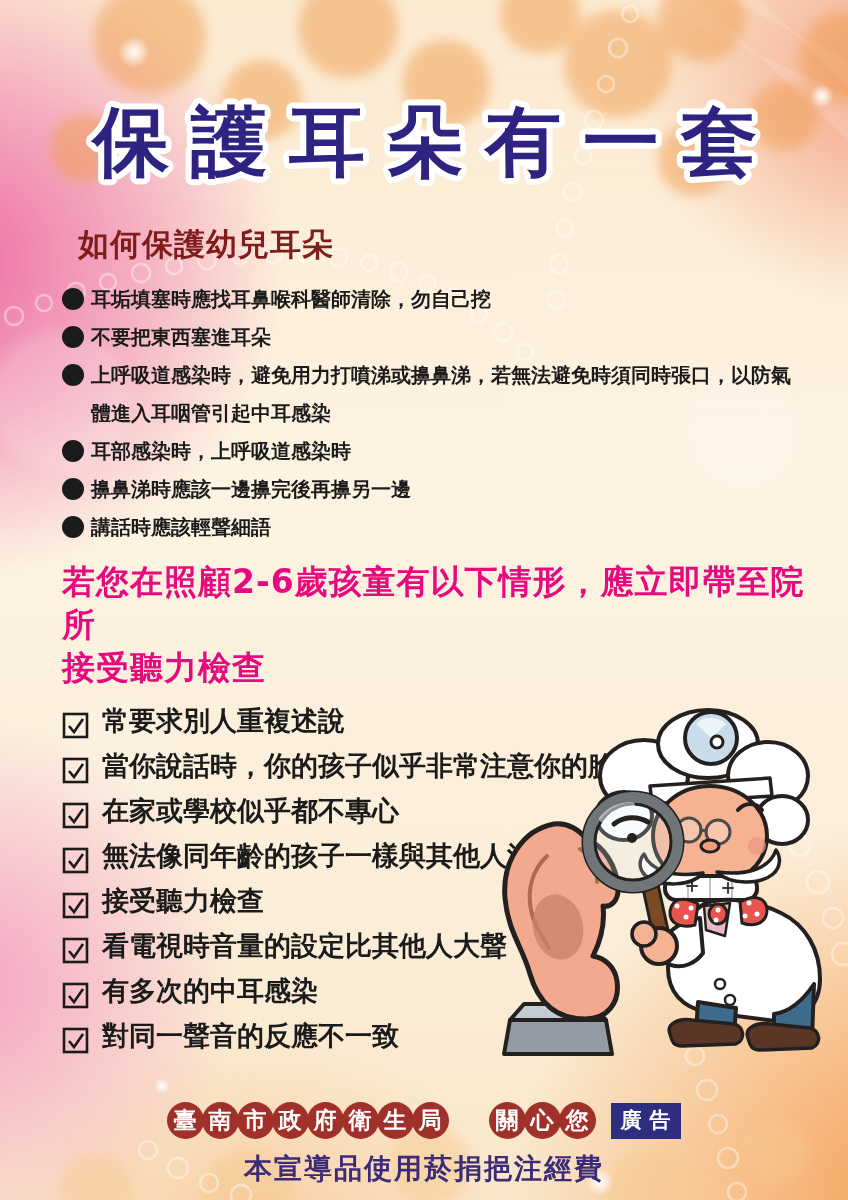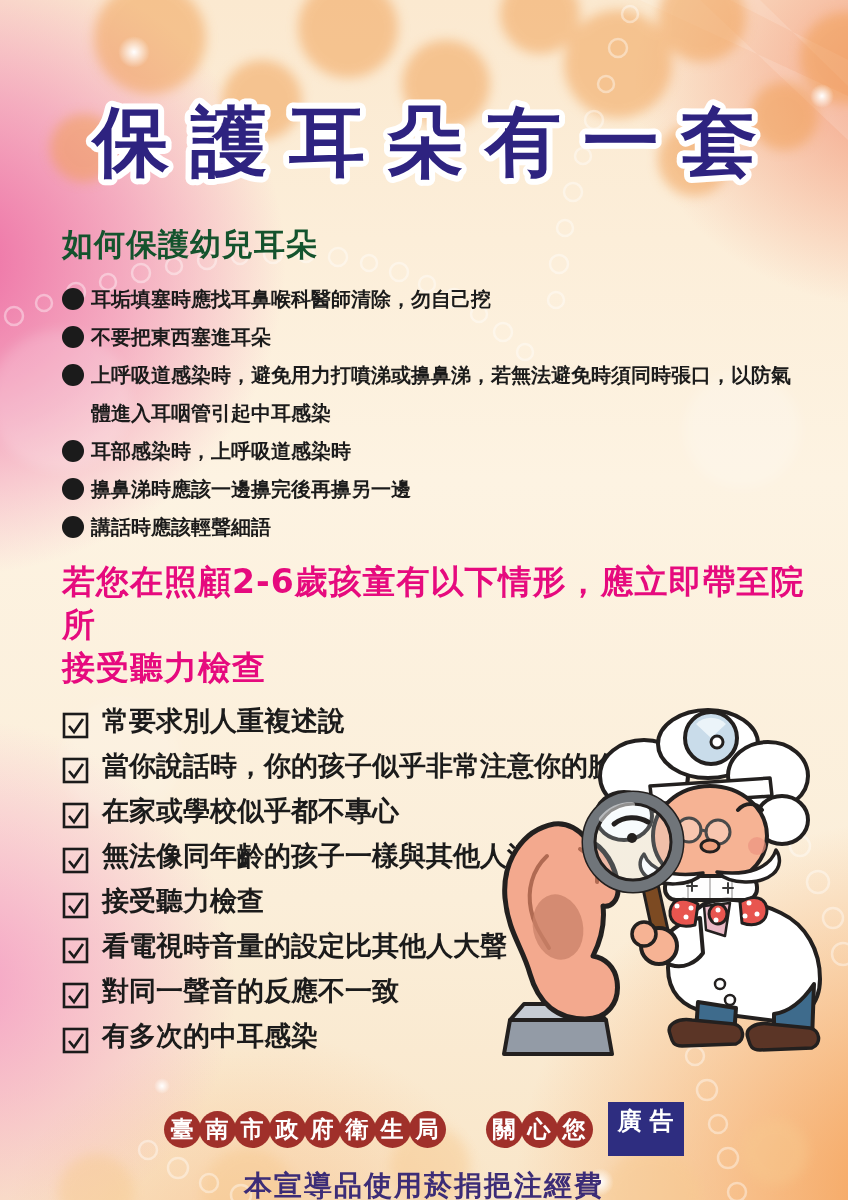--- a/index.html
+++ b/index.html
@@ -23,43 +23,43 @@
   .title-svg{position:absolute;left:0;top:74px;}
   .title-svg text{
     font-family:"DejaVu Sans","Liberation Sans",sans-serif;
     font-weight:bold;font-size:76px;letter-spacing:22px;
     fill:#2e2380;stroke:#ffffff;stroke-width:12px;
     paint-order:stroke fill;stroke-linejoin:round;
   }
   
   .content{position:absolute;left:62px;top:224px;width:744px;}
   .how-heading{
-    margin:0 0 14px 0;color:#14532d;font-size:31px;font-weight:800;letter-spacing:1px;
+    margin:0 0 14px 16px;color:#7f1d1d;font-size:31px;font-weight:800;letter-spacing:1px;
   }
   ul{list-style:none;margin:0;padding:0;}
   .bullets{font-size:20px;font-weight:600;color:#1b1b1b;}
   .bullets li{display:flex;line-height:38px;}
   .dot{flex:0 0 22px;width:22px;height:22px;border-radius:50%;background:#1b1b1b;margin:8px 7px 0 0;}
   .check-heading{margin:14px 0 0 0;color:#e60a7e;font-size:33px;font-weight:800;line-height:43px;letter-spacing:1px;}
   .checks{margin-top:12px;font-size:27px;font-weight:600;color:#1b1b1b;}
   .checks li{display:flex;align-items:flex-end;height:38px;margin-bottom:7px;}
   .cbox{flex:0 0 27px;width:27px;height:27px;margin-right:13px;}
   
   .illo{position:absolute;left:492px;top:684px;width:348px;height:412px;}
   
   .footer{position:absolute;left:0;top:1102px;width:848px;text-align:center;}
   .seal-row{display:flex;justify-content:center;align-items:center;}
   .seal{
     width:37px;height:37px;border-radius:50%;background:#a0302a;color:#fff;
     font-size:23px;font-weight:700;line-height:37px;text-align:center;margin:0 -1px;
   }
   .seal-gap{width:42px;}
   .ad-badge{
-    margin-left:16px;background:#2e2d80;color:#fff;font-size:24px;font-weight:700;
-    padding:3px 2px 19px 10px;letter-spacing:8px;
+    margin-left:16px;background:#2e2d80;color:#fff;font-size:21px;font-weight:700;
+    padding:3px 2px 5px 10px;letter-spacing:8px;
   }
   .funding{margin-top:11px;color:#3c2c77;font-size:28px;font-weight:700;letter-spacing:2px;}
 </style>
 </head>
 <body>
 
 <div class="stage">
 
   <div class="bg-base"></div>
 
@@ -231,28 +231,28 @@
             <rect x="2" y="2" width="23" height="23" fill="none" stroke="#1b1b1b" stroke-width="2.6"></rect>
             <path d="M7 14 l5 6 l9 -13" fill="none" stroke="#1b1b1b" stroke-width="2.6"></path>
           </svg>
         <span>看電視時音量的設定比其他人大聲</span>
         </li>
       <li>
         <svg class="cbox" viewBox="0 0 27 27">
             <rect x="2" y="2" width="23" height="23" fill="none" stroke="#1b1b1b" stroke-width="2.6"></rect>
             <path d="M7 14 l5 6 l9 -13" fill="none" stroke="#1b1b1b" stroke-width="2.6"></path>
           </svg>
+        <span>有多次的中耳感染</span>
+        </li>
+      <li>
+        <svg class="cbox" viewBox="0 0 27 27">
+            <rect x="2" y="2" width="23" height="23" fill="none" stroke="#1b1b1b" stroke-width="2.6"></rect>
+            <path d="M7 14 l5 6 l9 -13" fill="none" stroke="#1b1b1b" stroke-width="2.6"></path>
+          </svg>
         <span>對同一聲音的反應不一致</span>
-        </li>
-      <li>
-        <svg class="cbox" viewBox="0 0 27 27">
-            <rect x="2" y="2" width="23" height="23" fill="none" stroke="#1b1b1b" stroke-width="2.6"></rect>
-            <path d="M7 14 l5 6 l9 -13" fill="none" stroke="#1b1b1b" stroke-width="2.6"></path>
-          </svg>
-        <span>有多次的中耳感染</span>
         </li>
     </ul>
   </div>
 
   <svg class="illo" viewBox="0 0 348 412" aria-hidden="true">
     <g stroke-linejoin="round" stroke-linecap="round">
 
       <g>
         <polygon points="32,320 100,320 114,336 18,336" fill="#c6ccd4" stroke="#23201f" stroke-width="4"></polygon>
         <polygon points="18,336 114,336 120,370 12,370" fill="#939ba6" stroke="#23201f" stroke-width="4"></polygon>

